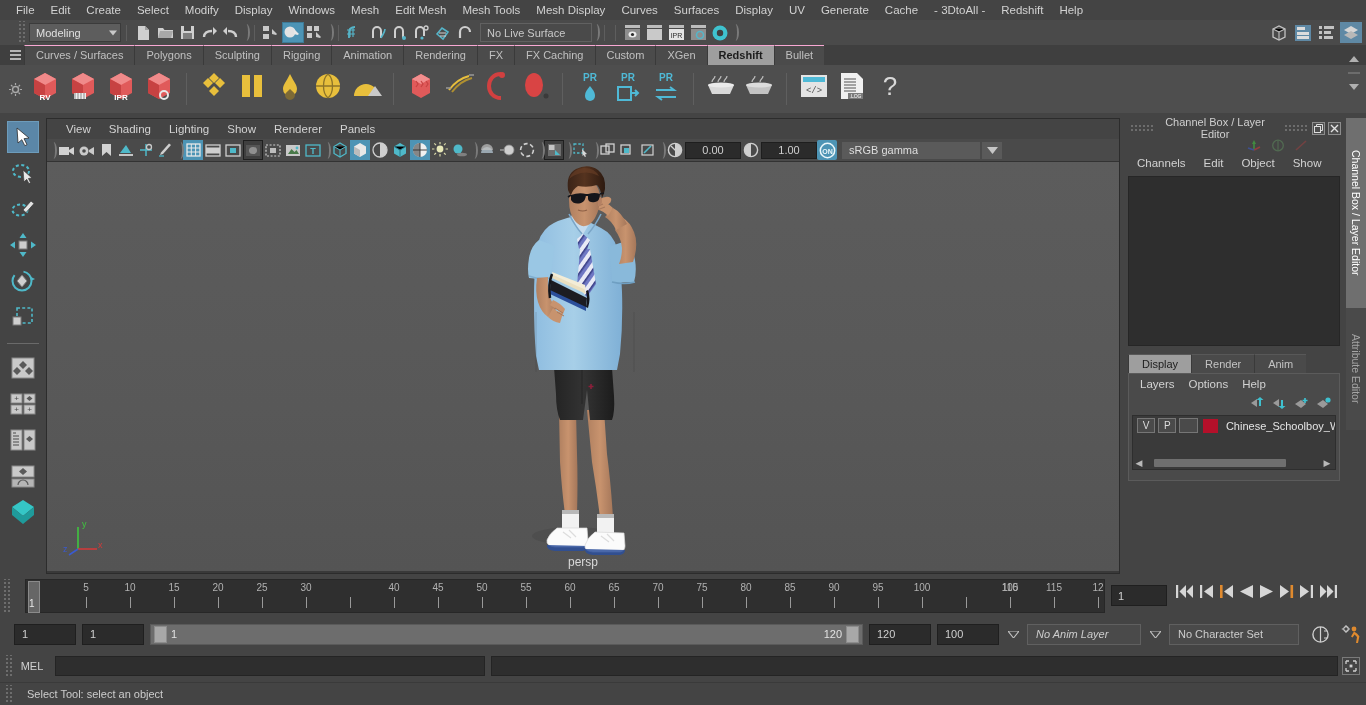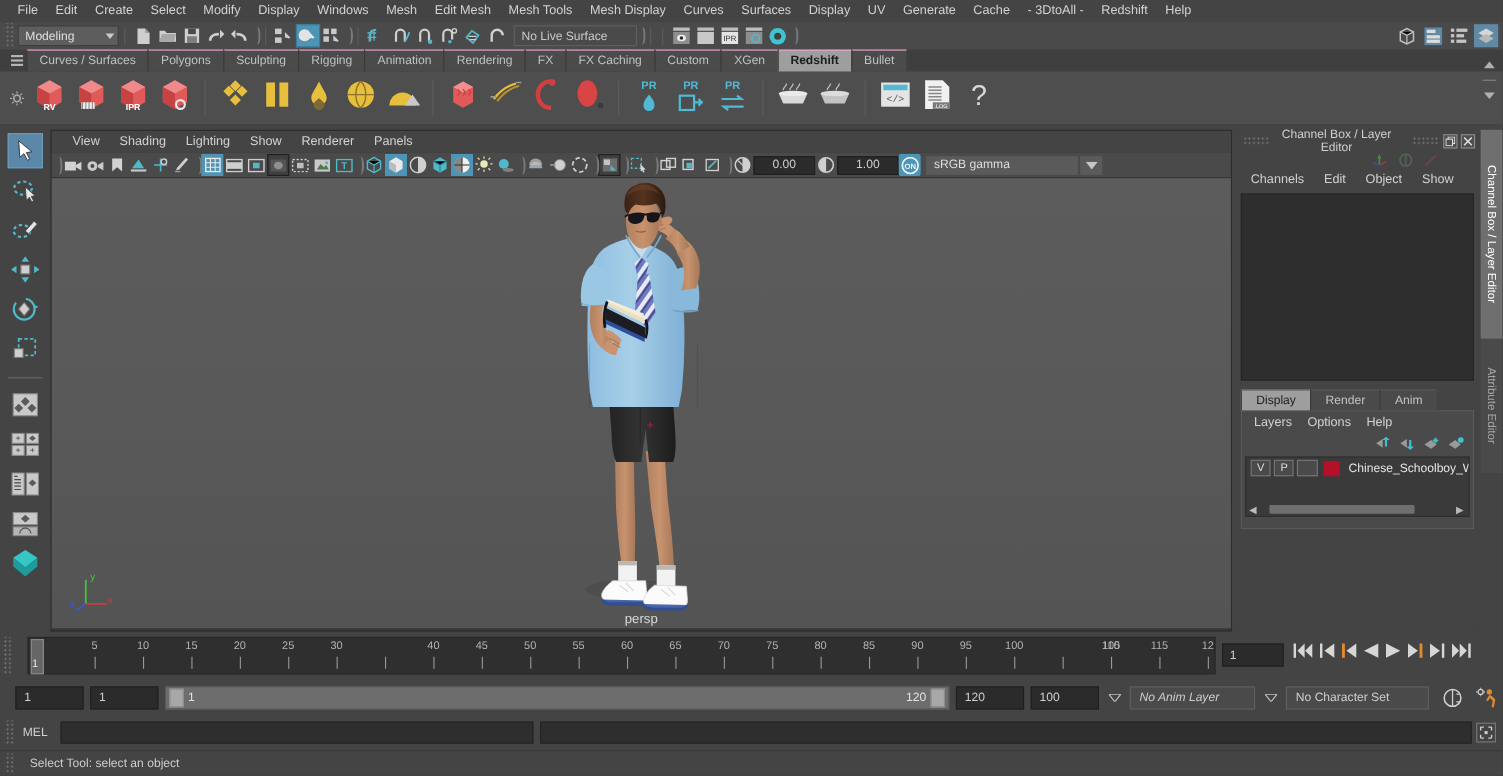--- a/index.html
+++ b/index.html
@@ -10,21 +10,21 @@
     color:#c8c8c8;
     -webkit-font-smoothing:antialiased;
   }
   #app { position:relative; width:1366px; height:705px; background:#444444; }
 
   
   .menubar { height:20px; background:#444444; display:flex; align-items:center; padding-left:8px; }
   .menubar .mi { font-size:11.5px; color:#d2d2d2; padding:0 8px; line-height:20px; cursor:default; white-space:nowrap; }
 
   
-  .statusbar { height:25px; background:#4a4a4a; display:flex; align-items:center; padding-left:4px; position:relative; }
+  .statusbar { height:25px; background:#4a4a4a; display:flex; align-items:center; padding-left:17px; position:relative; }
   .gripdots { width:9px; height:23px; background-image:radial-gradient(#6d6d6d 1px, transparent 1px);
     background-size:4px 4px; background-position:1px 2px; flex:none; }
   .menuset {
     height:19px; width:92px; background:#5d5d5d; border:1px solid #3b3b3b;
     display:flex; align-items:center; font-size:11px; color:#e0e0e0; padding-left:6px; position:relative; margin-left:3px;
   }
   .menuset .caret { position:absolute; right:3px; top:50%; transform:translateY(-50%);
     border-left:4px solid transparent; border-right:4px solid transparent; border-top:5px solid #c9c9c9; }
   .sep { width:1px; height:16px; background:#5e5e5e; margin:0 5px; flex:none; }
   .sepbr { width:7px; height:17px; flex:none; position:relative; }
@@ -37,21 +37,21 @@
     font-size:11px; color:#c9c9c9; display:flex; align-items:center; padding-left:6px; margin-left:4px;
   }
   .rightIcons { position:absolute; right:4px; top:2px; display:flex; gap:2px; align-items:center; }
 
   
   .shelfwrap { background:#444444; }
   .shelftabs { height:20px; display:flex; align-items:flex-end; padding-left:6px; background:#3f3f3f; }
   .hamb { width:18px; height:20px; display:flex; align-items:center; justify-content:center; flex:none; }
   .hamb i { display:block; width:11px; height:2px; background:#b4b4b4; box-shadow:0 4px 0 #b4b4b4, 0 -4px 0 #b4b4b4; }
   .stab { font-size:11px; color:#c0c0c0; padding:3px 11px 4px 11px; background:#4b4b4b;
-          border-left:1px solid #3a3a3a; border-top:4px solid #f9a8d4; line-height:12px; cursor:default; }
+          border-left:1px solid #3a3a3a; border-top:1px solid #f9a8d4; line-height:12px; cursor:default; }
   .stab.sel { background:#9e9e9e; color:#1d1d1d; font-weight:bold; }
   .shelfbody { height:48px; background:#4e4e4e; display:flex; align-items:center; padding-left:4px; }
   .shelfgear { width:22px; height:46px; display:flex; align-items:center; justify-content:center; flex:none; }
   .sicon { width:36px; height:38px; margin:0 1px; flex:none; display:flex; align-items:flex-start; justify-content:center; position:relative; }
   .shelfsep { width:1px; height:32px; background:#5f5f5f; margin:0 8px; flex:none; }
   .shelfscroll { position:absolute; right:2px; top:52px; width:18px; height:44px; }
 
   
   .mainrow { position:absolute; left:0; top:118px; width:1366px; height:456px; }
 

